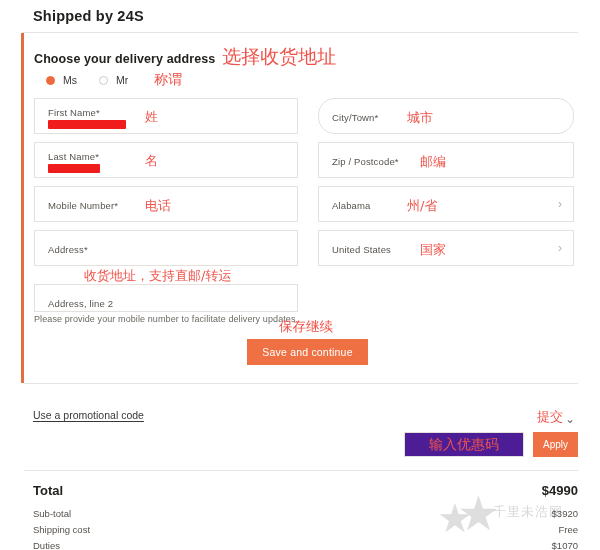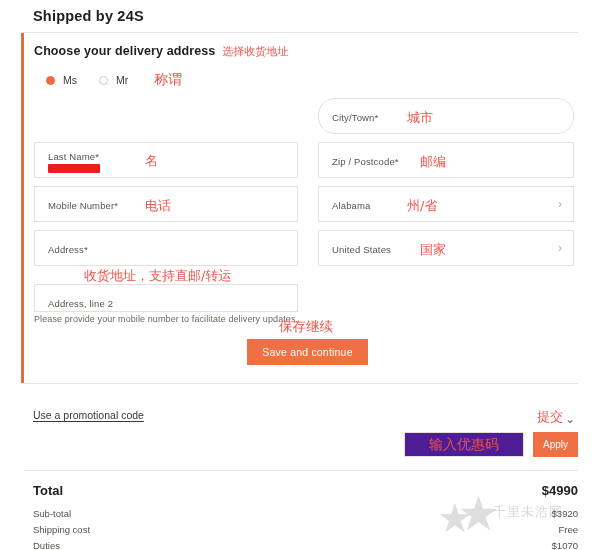--- a/index.html
+++ b/index.html
@@ -61,21 +61,21 @@
   .section-head .en {
     font-size: 12.5px; font-weight: 600; color: #23221f;
     letter-spacing: .1px;
   }
   .anno {
     color: #f0534a;
     font-family: "DejaVu Sans", sans-serif;
     font-size: 13px;
     white-space: nowrap;
   }
-  .section-head .anno { font-size: 11px; }
+  .section-head .anno { font-size: 19px; }
 
   
   .radio-row {
     position: absolute; left: 22px; top: 38px;
     display: flex; align-items: center;
   }
   .radio { display: flex; align-items: center; margin-right: 22px; }
   .radio-dot {
     width: 9px; height: 9px; border-radius: 50%;
     border: 1px solid #cfcbc6; background: #fff;
@@ -240,20 +240,25 @@
         <span class="radio-dot on"></span>
         <span class="radio-label">Ms</span>
       </div>
       <div class="radio">
         <span class="radio-dot"></span>
         <span class="radio-label">Mr</span>
       </div>
       <span class="anno">称谓</span>
     </div>
 
+    <div class="field" style="left:10px; top:65px; width:264px; height:36px;">
+      <span class="field-label" style="top:8px;">First Name*</span>
+      <span class="redact" style="left:13px; top:21px; width:78px;"></span>
+      <span class="anno" style="left:110px; top:9px;">姓</span>
+    </div>
 
     <div class="field" style="left:10px; top:109px; width:264px; height:36px;">
       <span class="field-label" style="top:8px;">Last Name*</span>
       <span class="redact" style="left:13px; top:21px; width:52px;"></span>
       <span class="anno" style="left:110px; top:9px;">名</span>
     </div>
 
     <div class="field" style="left:10px; top:153px; width:264px; height:36px;">
       <span class="field-label" style="top:13px;">Mobile Number*</span>
       <span class="anno" style="left:110px; top:10px;">电话</span>

